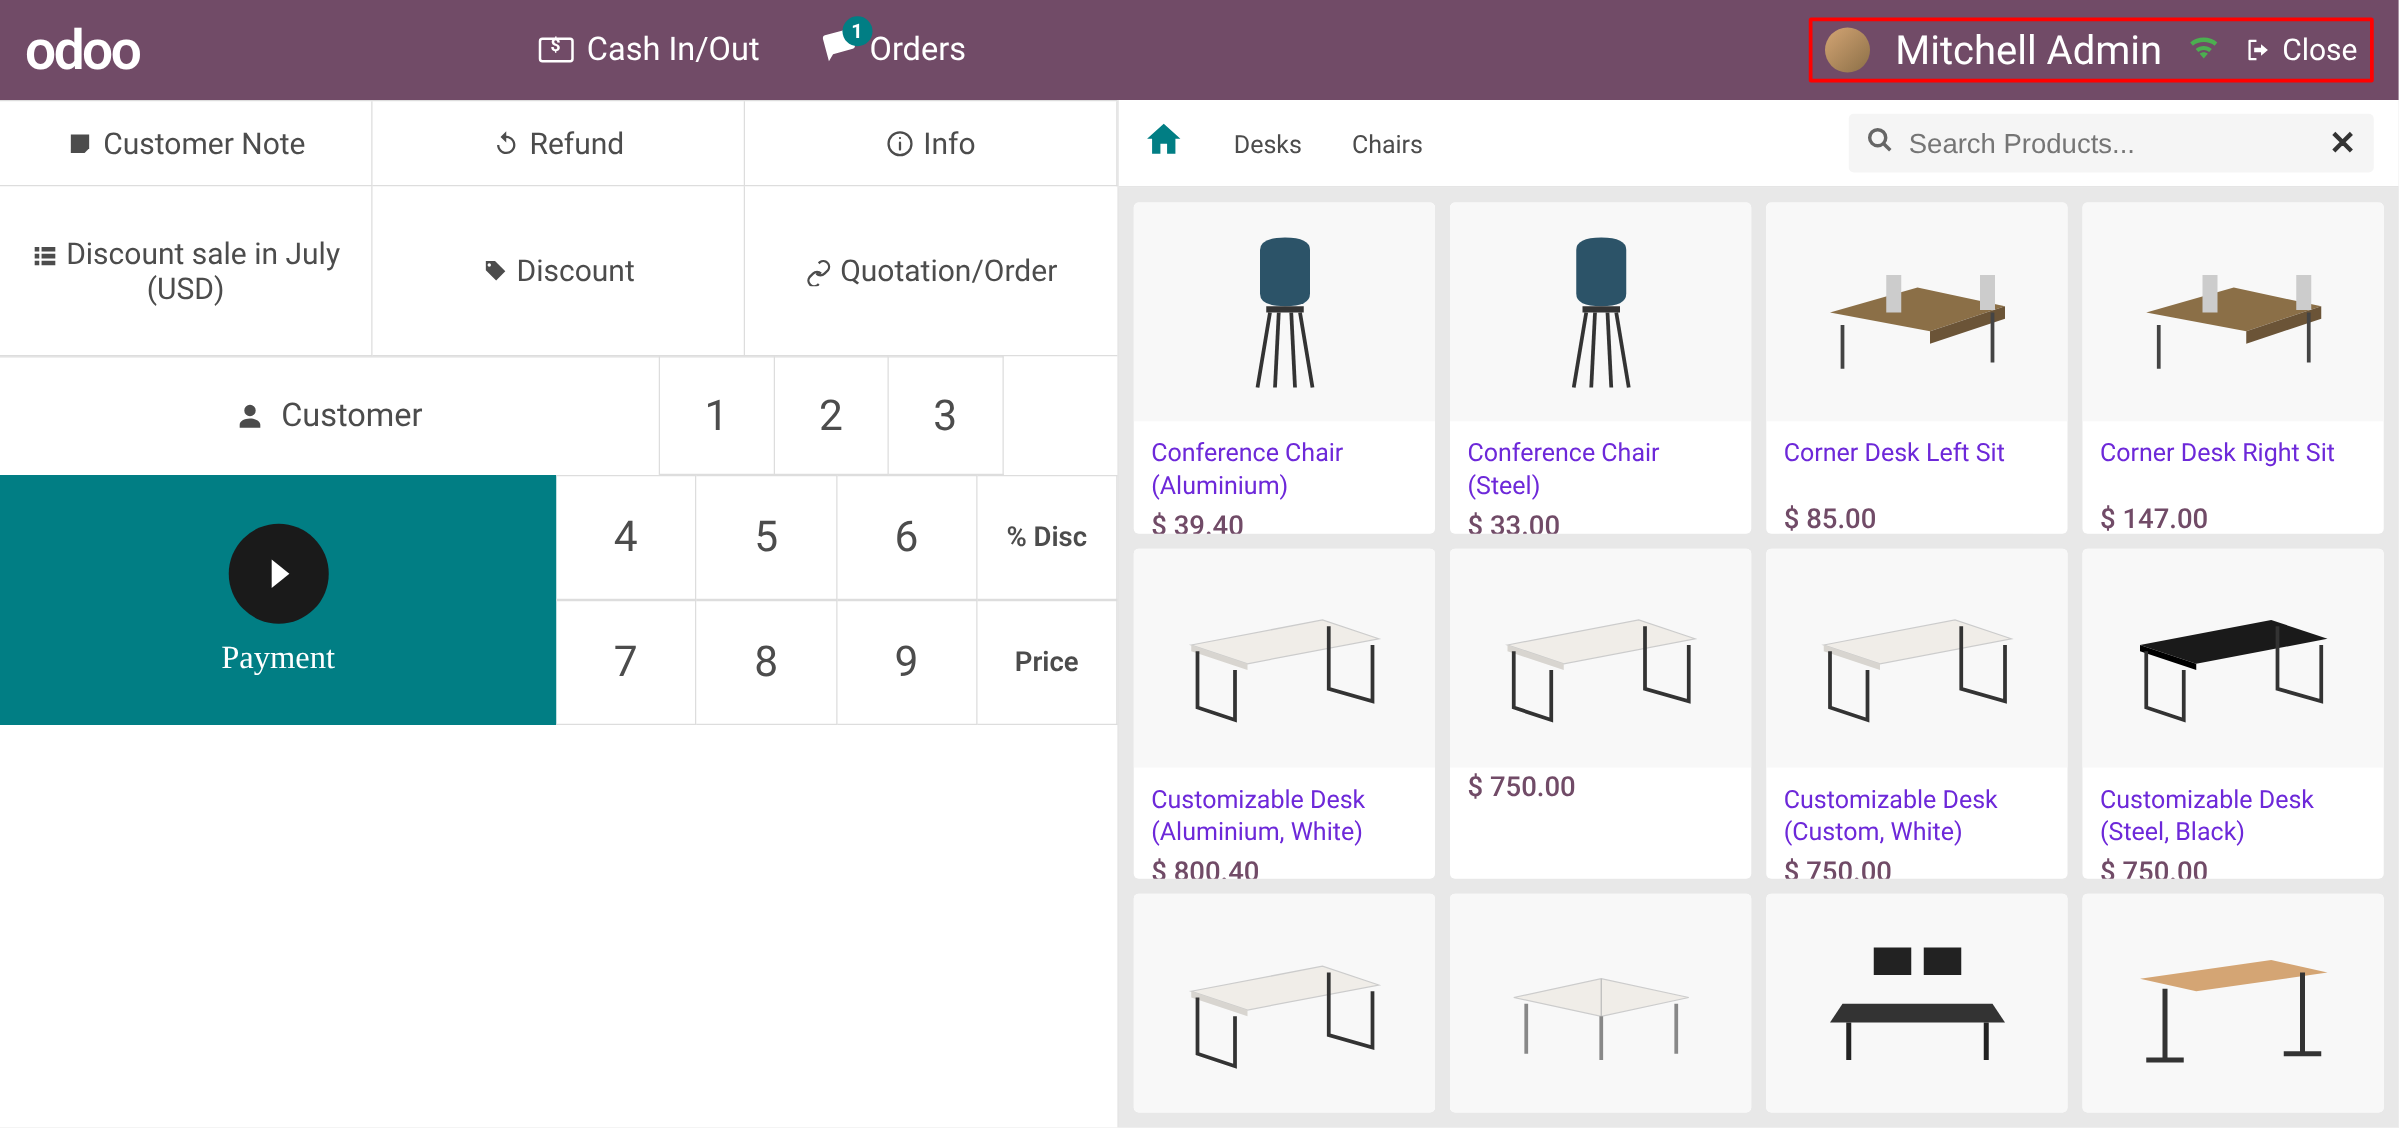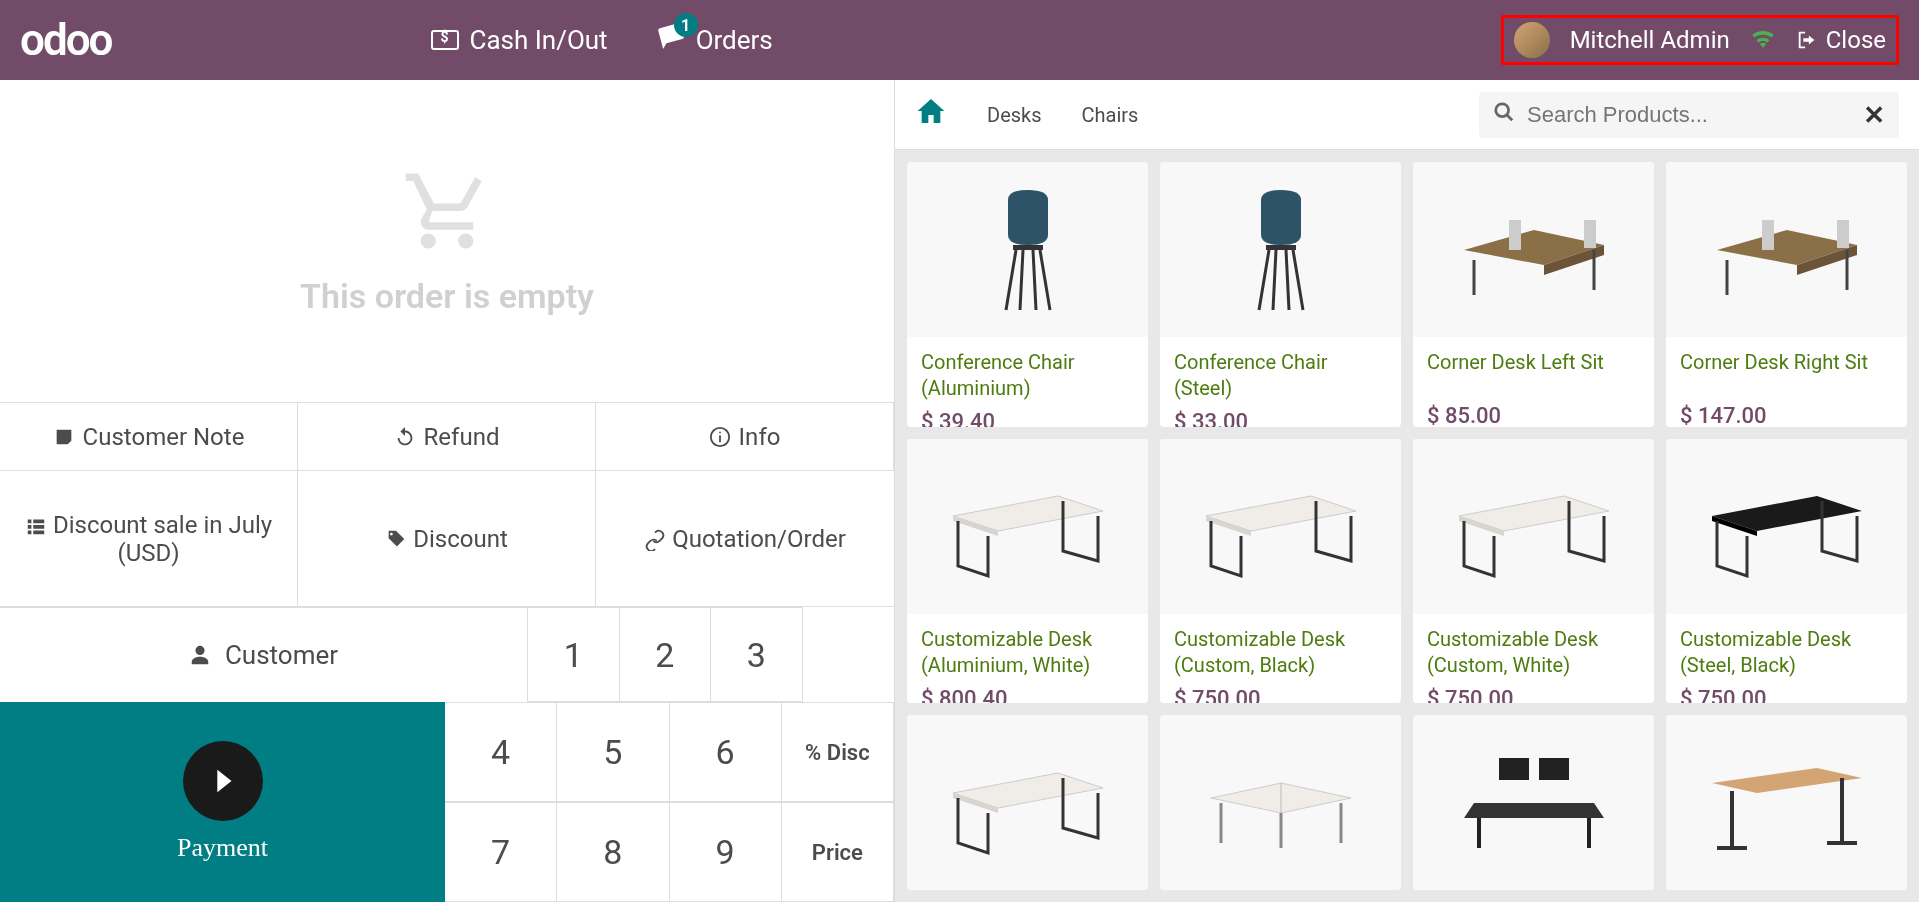--- a/index.html
+++ b/index.html
@@ -7,21 +7,21 @@
 
 .header { background: #714b67; height: 80px; display: flex; align-items: center; padding: 0 20px; color: #fff; }
 .logo { font-size: 44px; font-weight: 600; letter-spacing: -2px; margin-right: 320px; }
 .header-btn { display: flex; align-items: center; gap: 10px; font-size: 26px; margin-right: 50px; cursor: pointer; }
 .header-btn .icon-box { width: 28px; height: 20px; border: 2px solid #fff; border-radius: 3px; position: relative; }
 .header-btn .icon-box::after { content: "$"; position: absolute; top: -3px; left: 7px; font-size: 14px; font-weight: bold; }
 .orders-icon { position: relative; }
 .orders-badge { position: absolute; top: -10px; left: 16px; background: #017e84; color: #fff; border-radius: 50%; width: 24px; height: 24px; font-size: 16px; display: flex; align-items: center; justify-content: center; font-weight: bold; }
 .header-right { margin-left: auto; display: flex; align-items: center; gap: 20px; border: 3px solid #ff0000; padding: 4px 10px; border-radius: 2px; }
 .avatar { width: 36px; height: 36px; border-radius: 50%; background: linear-gradient(135deg, #d4a574, #8b6f47); }
-.user-name { font-size: 24px; }
+.user-name { font-size: 32px; }
 .wifi-icon { color: #4caf50; font-size: 22px; }
 .close-btn { display: flex; align-items: center; gap: 8px; font-size: 24px; cursor: pointer; }
 .close-arrow { width: 22px; height: 22px; }
 
 .main { display: flex; height: calc(100% - 80px); }
 .left-panel { width: 895px; background: #fff; border-right: 1px solid #ddd; display: flex; flex-direction: column; }
 
 .cart-area { flex: 1; display: flex; flex-direction: column; align-items: center; justify-content: center; color: #d0d0d0; }
 .cart-svg { width: 100px; height: 90px; fill: #e0e0e0; margin-bottom: 20px; }
 .cart-text { font-size: 34px; font-weight: 600; }
@@ -50,21 +50,21 @@
 .home-icon { color: #017e84; font-size: 32px; margin-right: 40px; cursor: pointer; }
 .category-tab { font-size: 20px; color: #4c4c4c; margin-right: 40px; cursor: pointer; }
 .search-area { margin-left: auto; display: flex; align-items: center; gap: 12px; background: #f5f5f5; padding: 8px 14px; border-radius: 4px; width: 420px; }
 .search-icon { color: #666; font-size: 22px; }
 .search-input { border: none; background: transparent; font-size: 22px; color: #888; flex: 1; outline: none; }
 .search-clear { color: #333; font-size: 26px; cursor: pointer; font-weight: bold; }
 
 .product-grid { flex: 1; overflow-y: auto; padding: 12px; display: grid; grid-template-columns: repeat(4, 1fr); gap: 12px; align-content: start; }
 .product-card { background: #fff; border-radius: 4px; cursor: pointer; overflow: hidden; }
 .product-img { height: 175px; background: #f8f8f8; display: flex; align-items: center; justify-content: center; position: relative; }
-.product-name { padding: 12px 14px 4px; font-size: 20px; color: #4d7c0f; line-height: 1.3; min-height: 62px; }
+.product-name { padding: 12px 14px 4px; font-size: 20px; color: #6d28d9; line-height: 1.3; min-height: 62px; }
 .product-price { padding: 4px 14px 14px; font-size: 22px; color: #714b67; font-weight: 500; }
 
 .chair-svg { width: 100px; height: 140px; }
 .desk-svg { width: 180px; height: 120px; }
 
 .icon-sm { width: 22px; height: 22px; display: inline-block; }
 </style>
 </head>
 <body>
 
@@ -95,26 +95,20 @@
       <svg class="close-arrow" viewBox="0 0 24 24" fill="#fff">
           <path d="M10 3H4a1 1 0 00-1 1v16a1 1 0 001 1h6v-2H5V5h5V3zm4 4l6 5-6 5v-3H8v-4h6V7z"></path>
         </svg>
       <span>Close</span>
     </div>
   </div>
 </div>
 
 <div class="main">
   <div class="left-panel">
-    <div class="cart-area">
-      <svg class="cart-svg" viewBox="0 0 24 24">
-          <path d="M7 18c-1.1 0-2 .9-2 2s.9 2 2 2 2-.9 2-2-.9-2-2-2zm10 0c-1.1 0-2 .9-2 2s.9 2 2 2 2-.9 2-2-.9-2-2-2zM7.2 14.6l.1-.4L8.1 12h7.5c.8 0 1.4-.4 1.8-1l3.9-7-1.8-1-3.9 7H8.5L4.3 2H1v2h2l3.6 7.6-1.4 2.4c-.2.3-.2.6-.2 1 0 1.1.9 2 2 2h12v-2H7.4l-.2-.4z"></path>
-        </svg>
-      <div class="cart-text">This order is empty</div>
-    </div>
 
     <div class="action-grid">
       <div class="action-cell">
         <svg class="icon-sm" viewBox="0 0 24 24" fill="#4c4c4c">
             <path d="M4 4h16v12l-4 4H4V4z"></path>
           </svg>
         <span>Customer Note</span>
       </div>
       <div class="action-cell">
         <svg class="icon-sm" viewBox="0 0 24 24" fill="#4c4c4c">
@@ -274,21 +268,20 @@
         </div>
         <div class="product-card">
           <div class="product-img">
             <svg class="desk-svg" viewBox="0 0 180 120">
               <polygon points="15,50 120,30 165,45 60,65" fill="#f0ede8" stroke="#ccc"></polygon>
               <polygon points="15,50 60,65 60,70 15,55" fill="#d8d5d0"></polygon>
               <path d="M20 55 L20 100 L50 110 L50 70" fill="none" stroke="#333" stroke-width="3"></path>
               <path d="M125 35 L125 85 L160 95 L160 50" fill="none" stroke="#333" stroke-width="3"></path>
             </svg>
           </div>
-          <div class="product-name">Customizable Desk (Custom, Black)</div>
           <div class="product-price">$ 750.00</div>
         </div>
         <div class="product-card">
           <div class="product-img">
             <svg class="desk-svg" viewBox="0 0 180 120">
               <polygon points="15,50 120,30 165,45 60,65" fill="#f0ede8" stroke="#ccc"></polygon>
               <polygon points="15,50 60,65 60,70 15,55" fill="#d8d5d0"></polygon>
               <path d="M20 55 L20 100 L50 110 L50 70" fill="none" stroke="#333" stroke-width="3"></path>
               <path d="M125 35 L125 85 L160 95 L160 50" fill="none" stroke="#333" stroke-width="3"></path>
             </svg>

